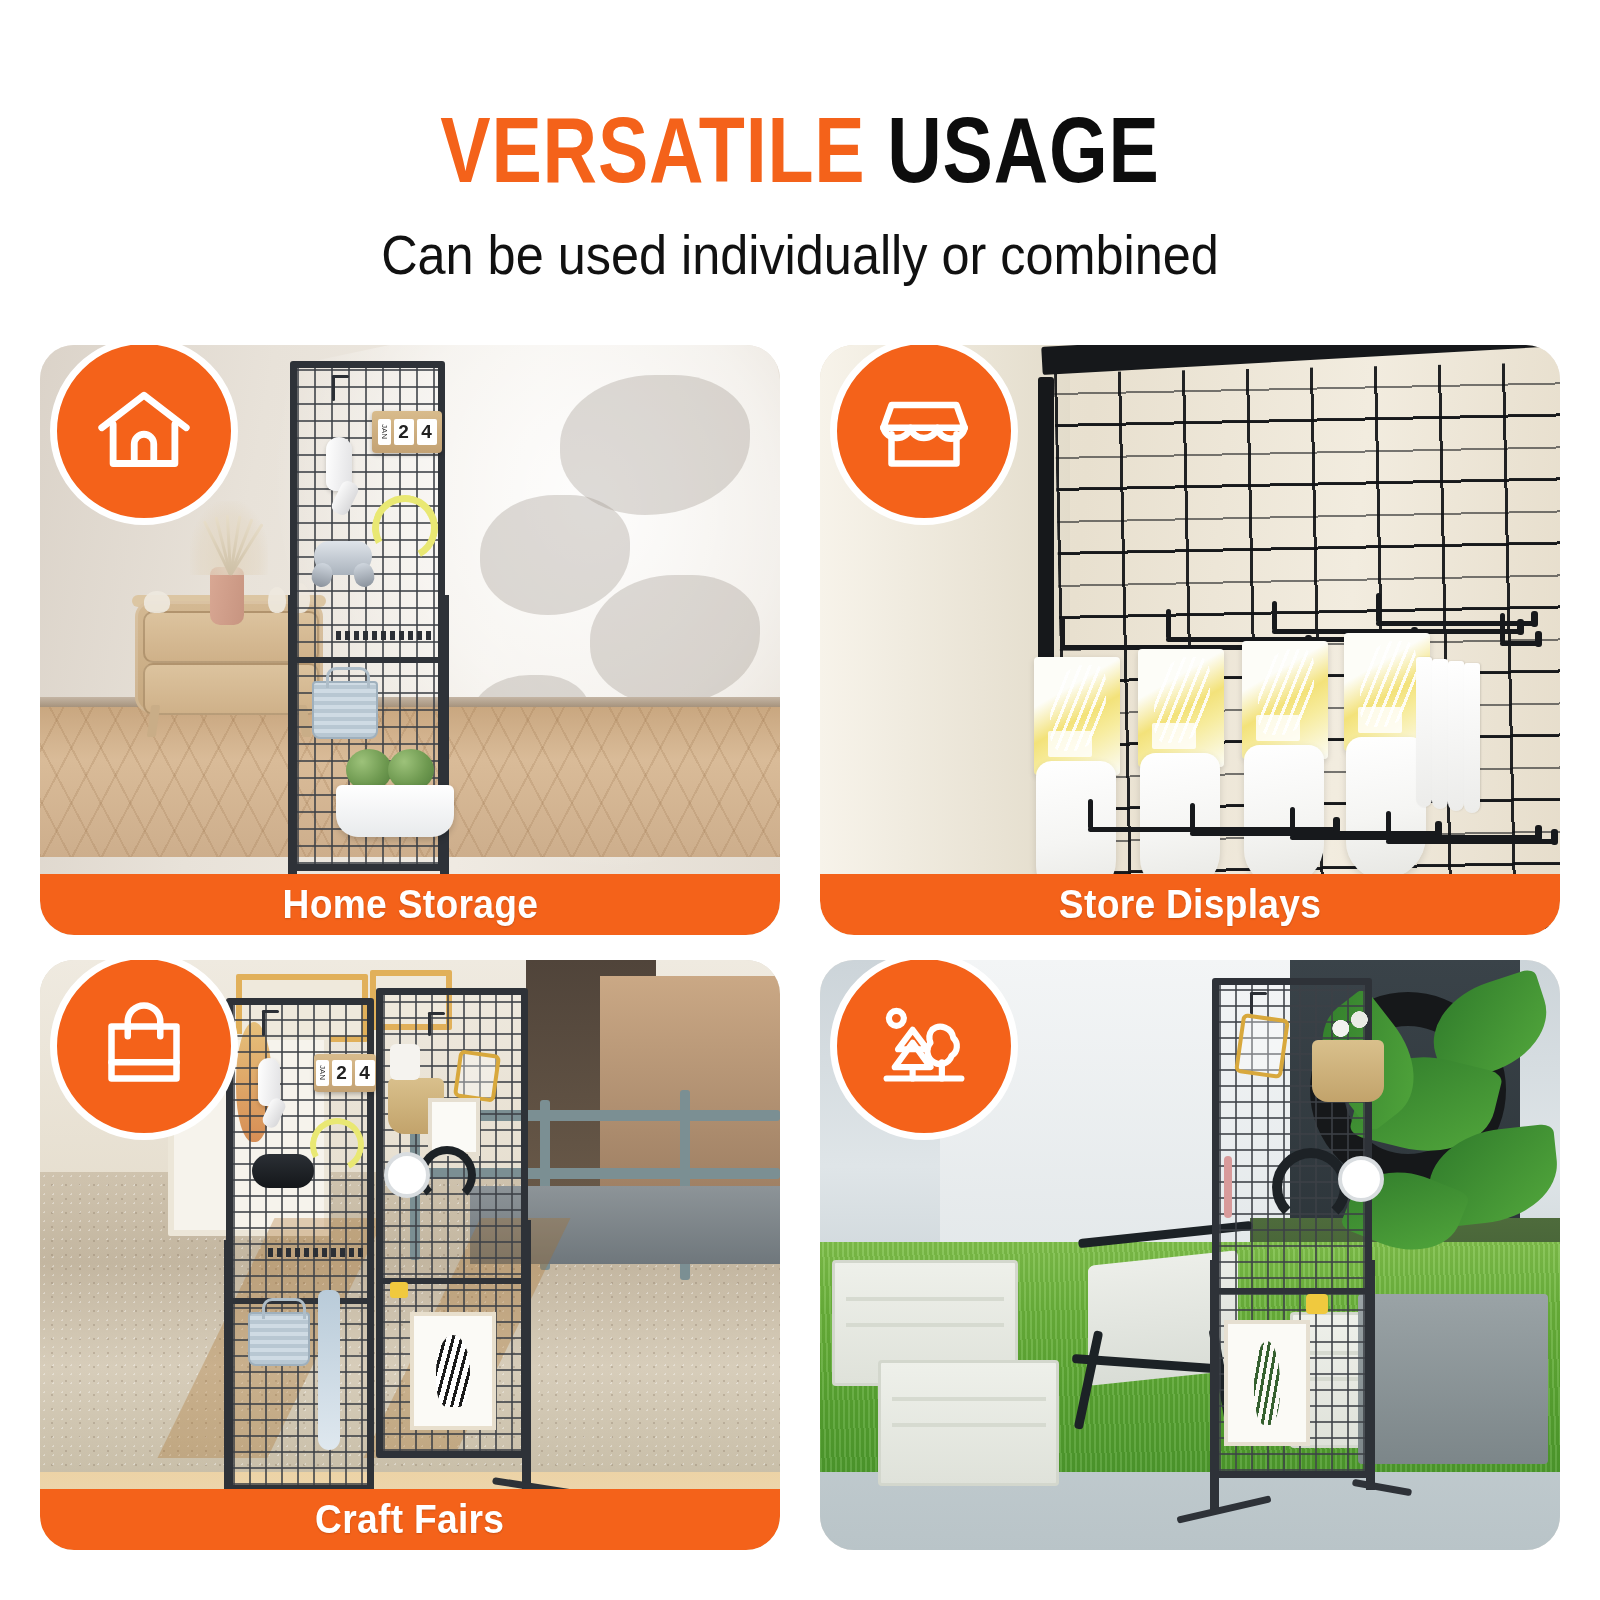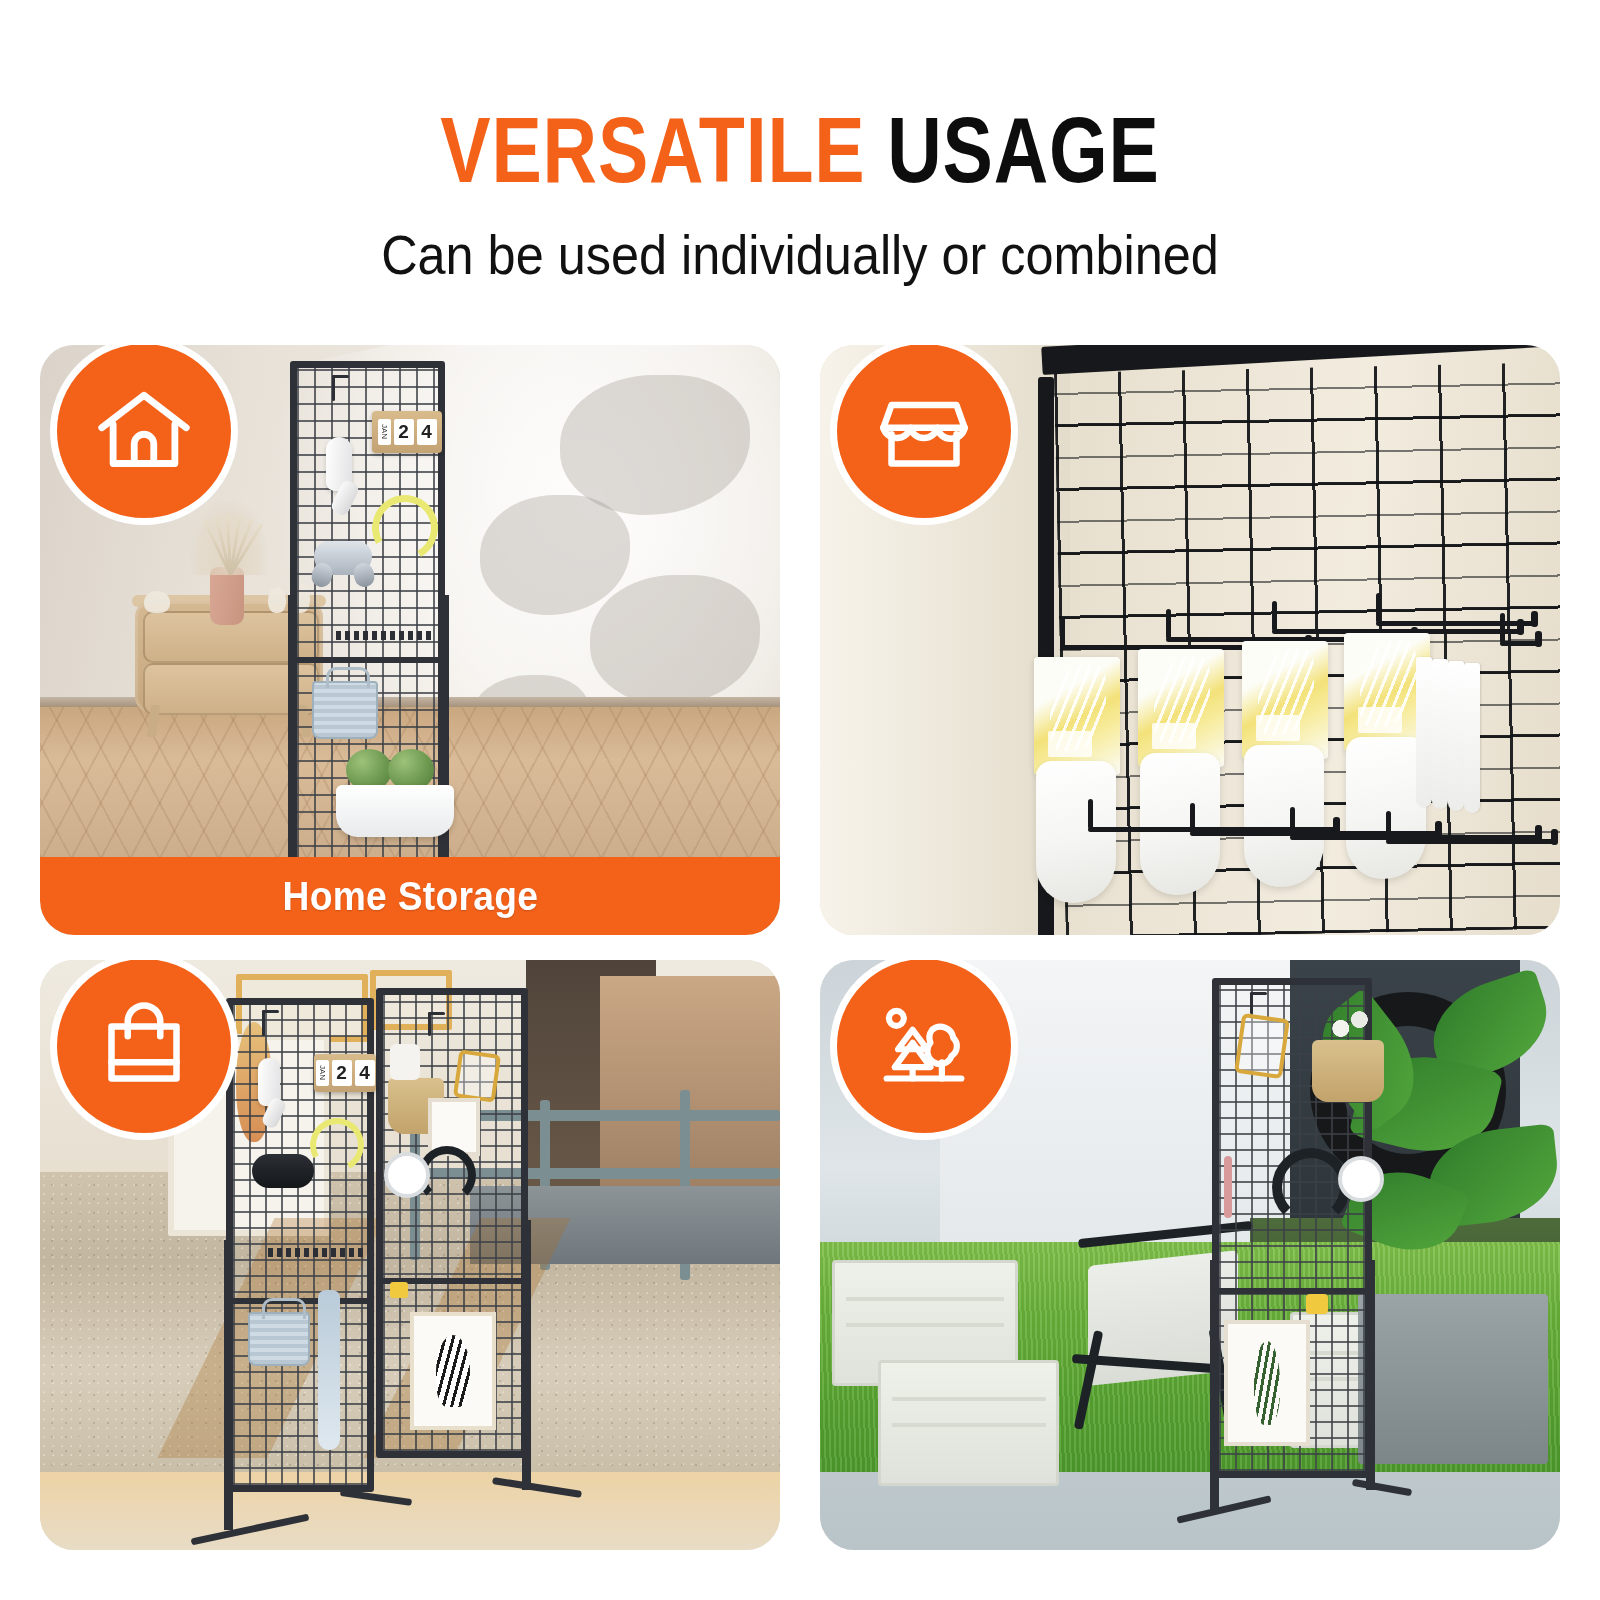--- a/index.html
+++ b/index.html
@@ -38,21 +38,21 @@
     column-gap:40px; row-gap:25px;
   }
   .panel{
     position:relative; width:740px; height:590px;
     border-radius:34px; overflow:hidden; background:#e9e4dd;
   }
   .photo{ position:absolute; inset:0; overflow:hidden; }
 
   
   .caption{
-    position:absolute; left:0; right:0; bottom:0; height:78px;
+    position:absolute; left:0; right:0; bottom:0; height:61px;
     background:#F4621A; color:#fff;
     display:flex; align-items:center; justify-content:center;
     border-bottom-left-radius:34px; border-bottom-right-radius:34px;
     z-index:8;
   }
   .caption span{
     font-family:"Liberation Sans Narrow","Liberation Sans",sans-serif;
     font-weight:bold; font-size:40px; letter-spacing:.3px;
     transform:scaleX(.93); display:inline-block;
     text-shadow:0 1px 2px rgba(0,0,0,.18);
@@ -333,20 +333,23 @@
       <div class="peg" style="left:680px;top:296px;width:40px;"></div>
     </div>
 
     <div class="badge">
       <svg viewBox="0 0 64 64" fill="none" stroke="#fff" stroke-width="4" stroke-linecap="round" stroke-linejoin="round">
         <path d="M12 16 h40 l5 14 H7 z"></path>
         <path d="M7 30 a8.5 8 0 0 0 16.6 0 a8.5 8 0 0 0 16.6 0 a8.5 8 0 0 0 16.8 0"></path>
         <path d="M12 34 V52 h40 V34"></path>
       </svg>
     </div>
+    <div class="caption">
+      <span>Store Displays</span>
+    </div>
   </div>
 
   <div class="panel">
     <div class="photo">
       <div class="p3-sky"></div>
       <div class="p3-topwall"></div>
       <div class="p3-ywall"></div>
       <div class="p3-ground"></div>
       <div class="p3-grit"></div>
 
@@ -414,20 +417,23 @@
       </div>
       <div style="position:absolute;left:350px;top:322px;width:18px;height:16px;background:#f0c93e;border-radius:3px;"></div>
     </div>
 
     <div class="badge">
       <svg viewBox="0 0 64 64" fill="none" stroke="#fff" stroke-width="4" stroke-linecap="round" stroke-linejoin="round">
         <path d="M12 20 h40 v32 h-40 z"></path>
         <path d="M22 26 V17 a10 10 0 0 1 20 0 V26"></path>
         <path d="M12 42 h40"></path>
       </svg>
+    </div>
+    <div class="caption">
+      <span>Craft Fairs</span>
     </div>
   </div>
 
   <div class="panel">
     <div class="photo">
       <div class="p4-bg"></div>
       <div class="p4-bldg"></div>
       <div class="p4-dark"></div>
       <div class="p4-ring"></div>
       <div style="position:absolute;left:430px;top:258px;width:330px;height:120px;background:linear-gradient(180deg,#4e6b3c,#3b5730);"></div>

